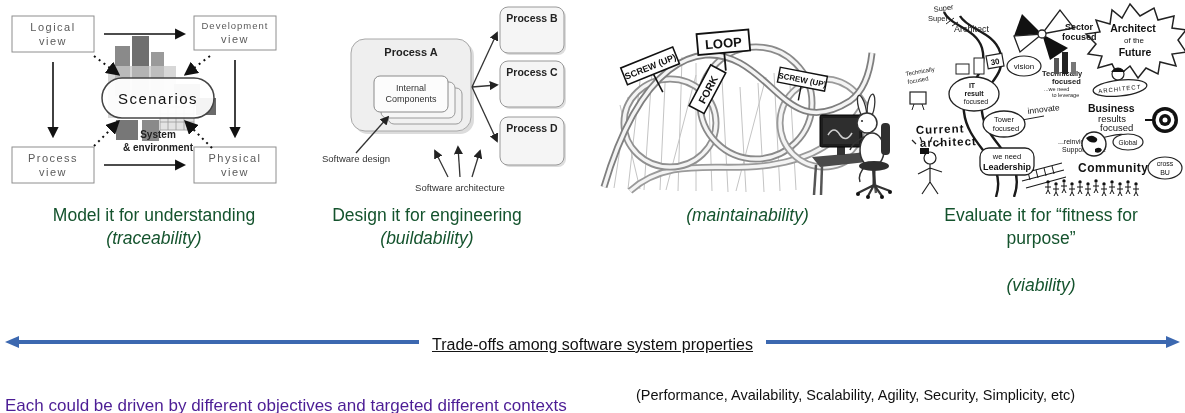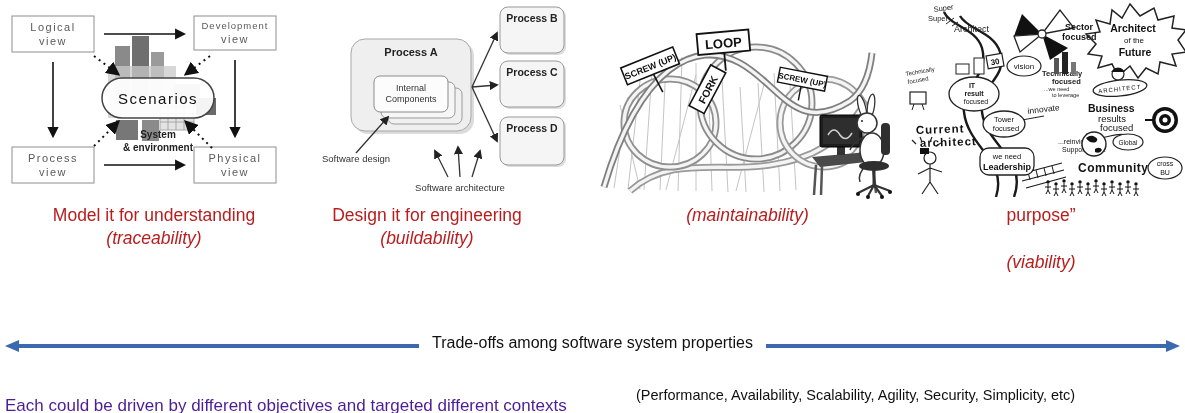--- a/index.html
+++ b/index.html
@@ -4,26 +4,26 @@
 <style>
   :root { --accent-blue:#3C68B0; }
   * { box-sizing:border-box; }
   html,body { margin:0; padding:0; }
   body {
     width:1185px; height:413px; background:#fff; overflow:hidden; position:relative;
     font-family:"Liberation Sans", sans-serif; color:#151515;
   }
   .fig { position:absolute; }
   svg text { font-family:"Liberation Sans", sans-serif; }
-  .caption { position:absolute; text-align:center; font-size:17.5px; line-height:1.32; color:#b91c1c; }
+  .caption { position:absolute; text-align:center; font-size:17.5px; line-height:1.32; color:#14532d; }
   .caption .paren { font-style:italic; }
   #cap4 .paren-line { margin-top:24px; }
   .tradeoff-row {
     position:absolute; left:5px; right:5px; top:336px; height:16px;
-    display:flex; align-items:flex-end; gap:9px;
+    display:flex; align-items:flex-start; gap:9px;text-decoration:underline;
   }
   .arrow-wrap { flex:1; display:flex; align-items:center; }
   .arrow-line { flex:1; height:3.4px; background:var(--accent-blue,#3C68B0); }
   .tri { width:0; height:0; border-top:6px solid transparent; border-bottom:6px solid transparent; }
   .tri-left  { border-right:14px solid var(--accent-blue,#3C68B0); }
   .tri-right { border-left:14px solid var(--accent-blue,#3C68B0); }
   .tradeoff-label { font-size:16px; color:#111; white-space:nowrap; padding:0 4px; }
   .bottom-left  { position:absolute; left:5px; top:396px; font-size:17px; color:#4c1d95; white-space:nowrap; }
   .bottom-right { position:absolute; left:636px; top:387px; font-size:14.5px; color:#101010; white-space:nowrap; }
 </style>
@@ -399,20 +399,21 @@
   <div class="paren">(traceability)</div>
 </div>
 <div class="caption" id="cap2" style="left:302px; top:204px; width:250px;">
   <div>Design it for engineering</div>
   <div class="paren">(buildability)</div>
 </div>
 <div class="caption" id="cap3" style="left:605px; top:204px; width:285px;">
   <div class="paren">(maintainability)</div>
 </div>
 <div class="caption" id="cap4" style="left:910px; top:204px; width:262px;">
+  <div>Evaluate it for “fitness for</div>
   <div>purpose”</div>
   <div class="paren paren-line">(viability)</div>
 </div>
 
 <div class="tradeoff-row">
   <div class="arrow-wrap">
     <div class="tri tri-left"></div>
     <div class="arrow-line"></div>
   </div>
   <span class="tradeoff-label">Trade-offs among software system properties</span>

